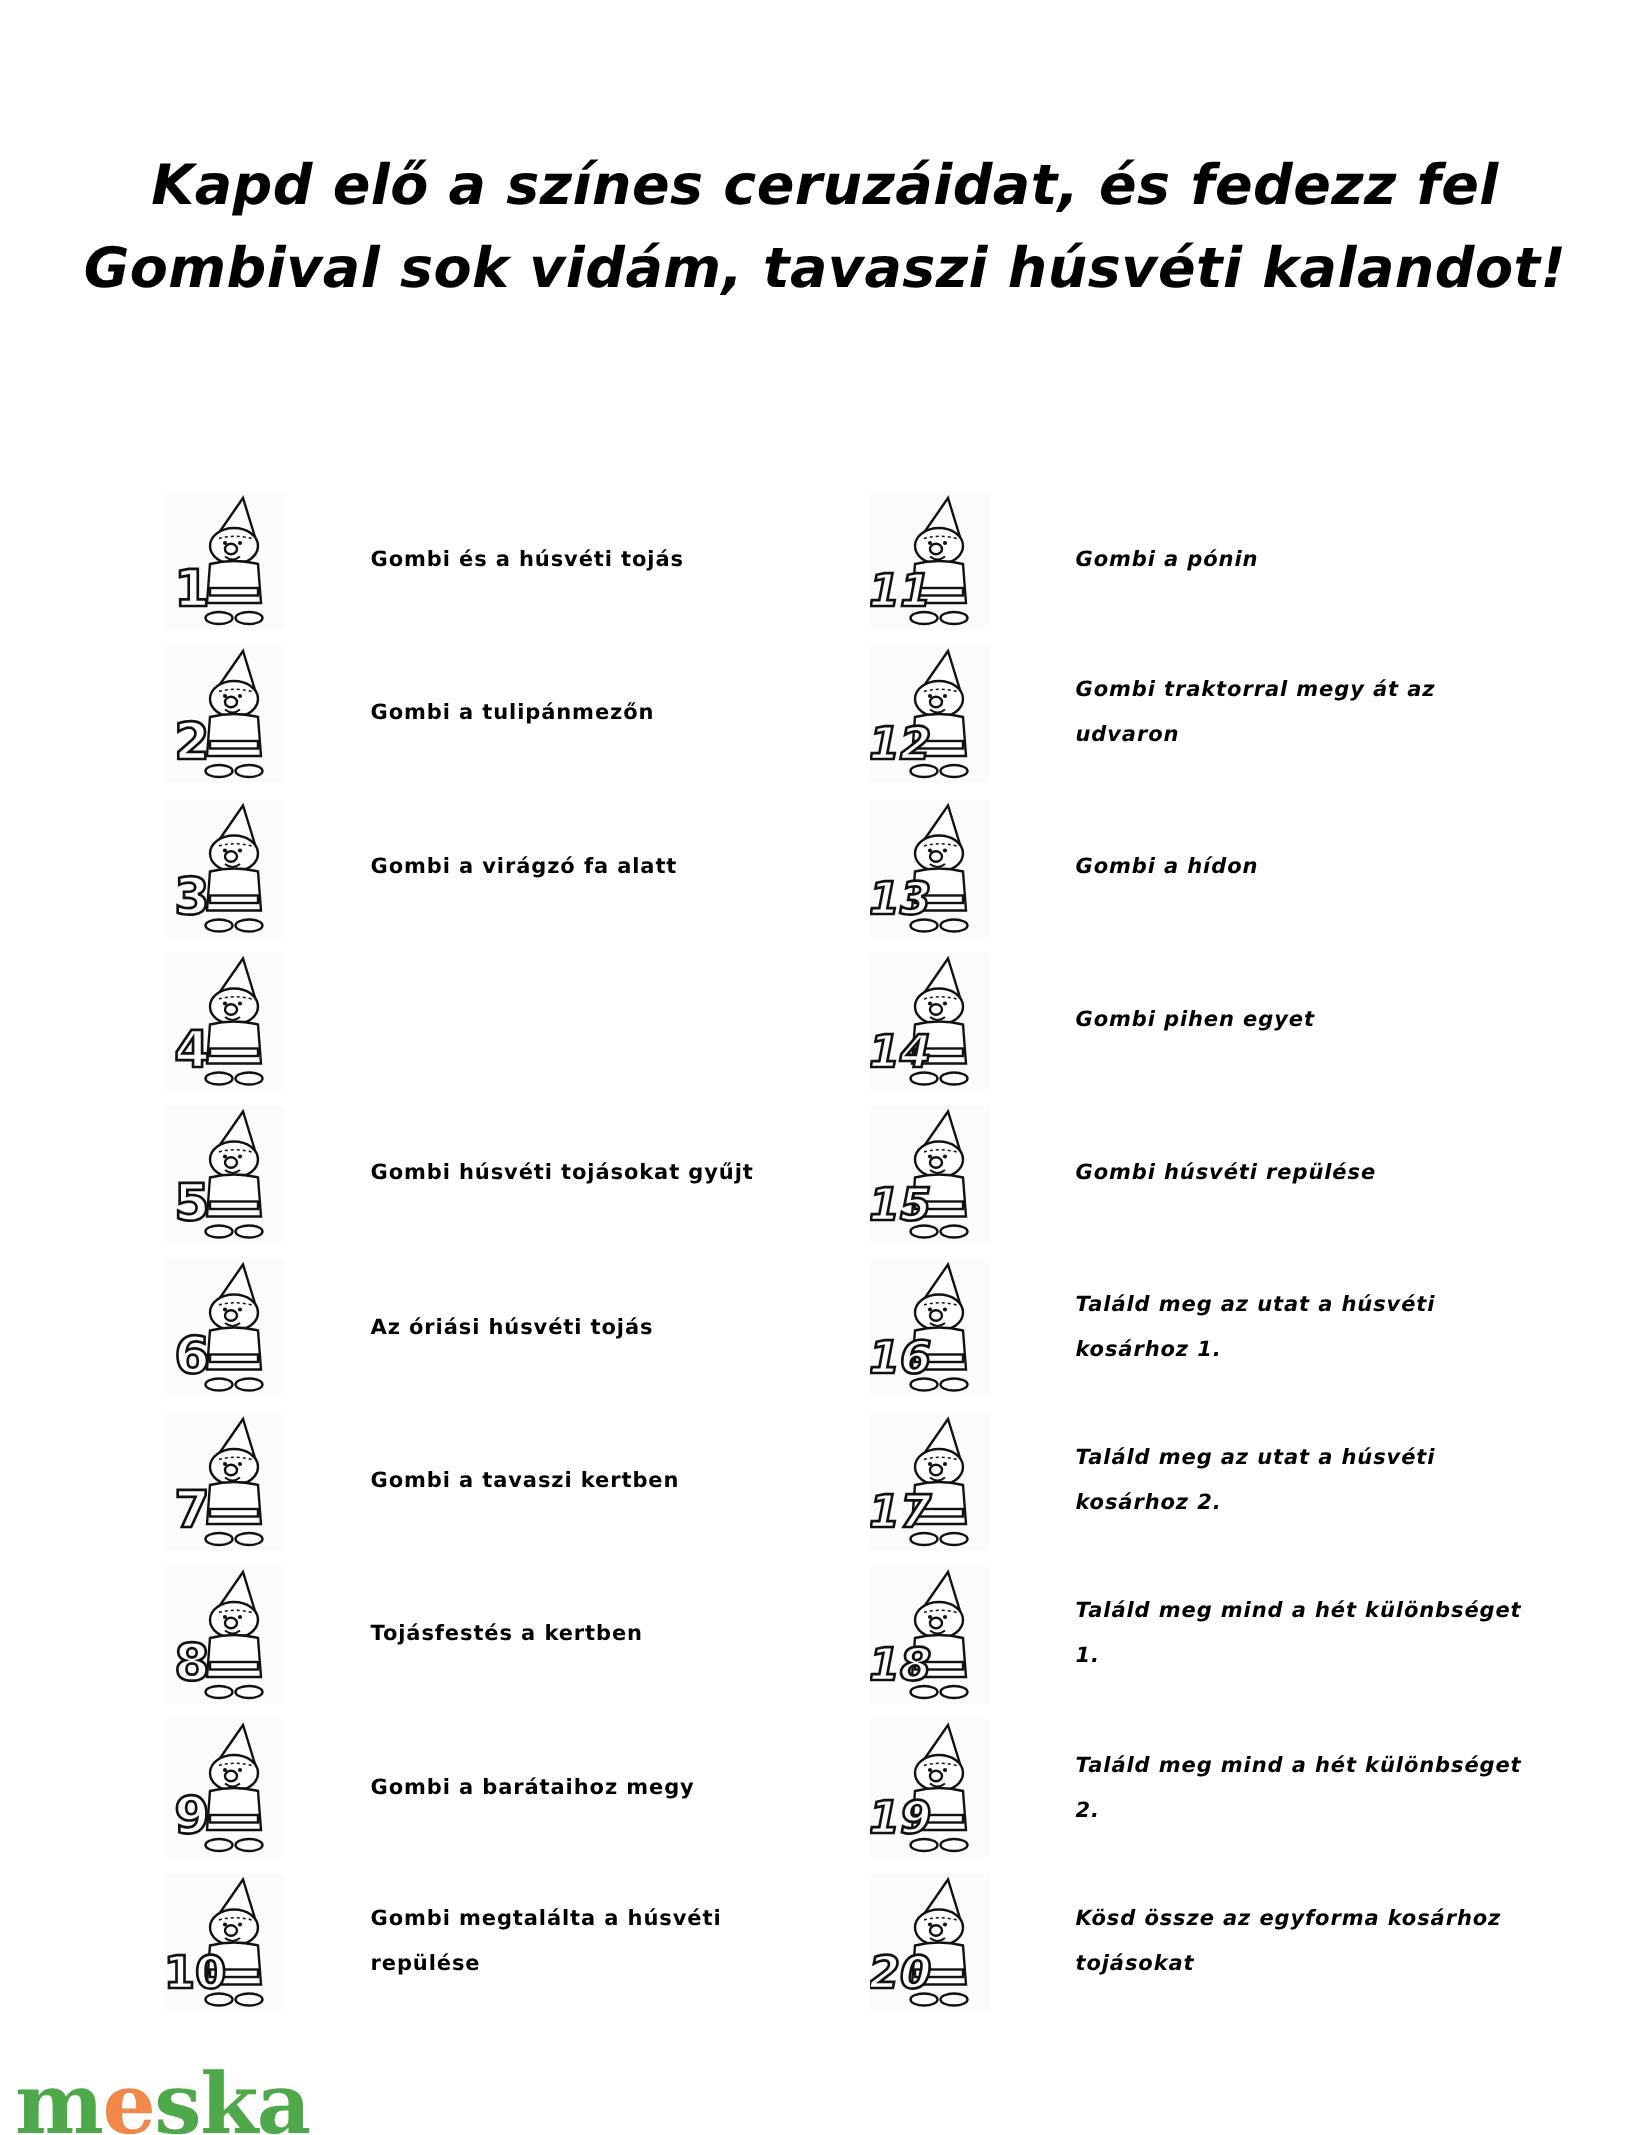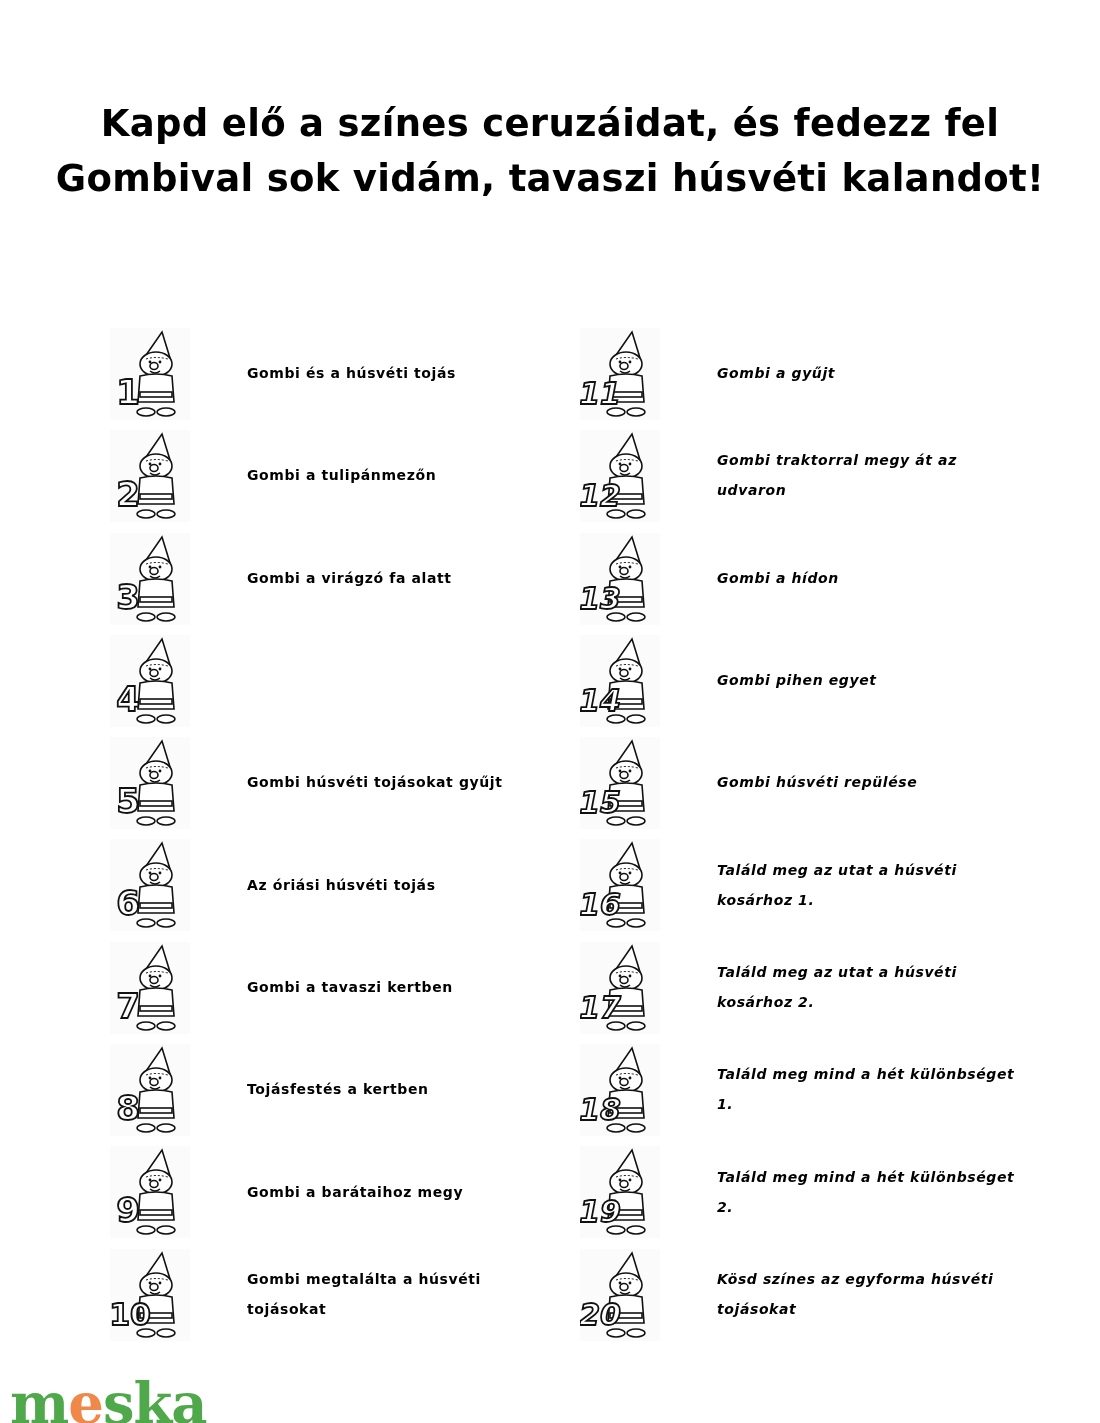--- a/index.html
+++ b/index.html
@@ -4,20 +4,21 @@
 <style>
   html, body { margin: 0; padding: 0; background: #ffffff; }
   body {
     width: 1100px; height: 1423px; position: relative; overflow: hidden;
     font-family: "DejaVu Sans", sans-serif; color: #000;
   }
   .title {
     position: absolute; top: 96px; left: 0; width: 1100px;
     text-align: center; font-weight: bold; font-size: 37px; line-height: 55px;
     letter-spacing: 0.3px;
+    font-style: italic;
   }
   .title div { white-space: nowrap; }
   .col { position: absolute; top: 322px; width: 470px; }
   .col-left { left: 105px; }
   .col-right { left: 575px; font-style: italic; }
   .item {
     height: 102.3px; position: relative;
   }
   .thumb {
     position: absolute; left: 5px; top: 6px; width: 80px; height: 92px;
@@ -244,21 +245,21 @@
             <ellipse cx="36" cy="84" rx="9" ry="4"></ellipse>
             <ellipse cx="56" cy="84" rx="9" ry="4"></ellipse>
           </g>
           <path d="M36 31 Q46 28 58 31" stroke="#111" stroke-width="1" stroke-dasharray="2 2" fill="none"></path>
           <circle cx="40" cy="34" r="1.4" fill="#111"></circle>
           <circle cx="50" cy="34" r="1.4" fill="#111"></circle>
           <path d="M40 43 Q45 47 50 43" stroke="#111" stroke-width="1.4" fill="none"></path>
           <text x="20" y="76" font-family="DejaVu Sans, sans-serif" font-weight="bold" font-size="30" text-anchor="middle" fill="#fff" stroke="#111" stroke-width="1.8">10</text>
         </svg>
       </div>
-      <div class="item-text">Gombi megtalálta a húsvéti tojásokat</div>
+      <div class="item-text">Gombi megtalálta a húsvéti repülése</div>
     </div>
   </div>
 <div class="col col-right" id="col-right">
     <div class="item">
       <div class="thumb">
         <svg viewBox="0 0 80 92" xmlns="http://www.w3.org/2000/svg">
           <g fill="#fff" stroke="#111" stroke-width="1.6">
             <path d="M34 30 L52 4 L60 30 Z"></path>
             <ellipse cx="46" cy="36" rx="16" ry="12"></ellipse>
             <ellipse cx="44" cy="38" rx="4" ry="3.5"></ellipse>
@@ -267,21 +268,21 @@
             <ellipse cx="36" cy="84" rx="9" ry="4"></ellipse>
             <ellipse cx="56" cy="84" rx="9" ry="4"></ellipse>
           </g>
           <path d="M36 31 Q46 28 58 31" stroke="#111" stroke-width="1" stroke-dasharray="2 2" fill="none"></path>
           <circle cx="40" cy="34" r="1.4" fill="#111"></circle>
           <circle cx="50" cy="34" r="1.4" fill="#111"></circle>
           <path d="M40 43 Q45 47 50 43" stroke="#111" stroke-width="1.4" fill="none"></path>
           <text x="20" y="76" font-family="DejaVu Sans, sans-serif" font-weight="bold" font-size="30" text-anchor="middle" fill="#fff" stroke="#111" stroke-width="1.8">11</text>
         </svg>
       </div>
-      <div class="item-text">Gombi a gyűjt</div>
+      <div class="item-text">Gombi a pónin</div>
     </div>
     <div class="item">
       <div class="thumb">
         <svg viewBox="0 0 80 92" xmlns="http://www.w3.org/2000/svg">
           <g fill="#fff" stroke="#111" stroke-width="1.6">
             <path d="M34 30 L52 4 L60 30 Z"></path>
             <ellipse cx="46" cy="36" rx="16" ry="12"></ellipse>
             <ellipse cx="44" cy="38" rx="4" ry="3.5"></ellipse>
             <path d="M30 48 Q46 44 62 48 L64 74 L28 74 Z"></path>
             <rect x="30" y="64" width="32" height="5"></rect>
@@ -456,19 +457,19 @@
             <ellipse cx="36" cy="84" rx="9" ry="4"></ellipse>
             <ellipse cx="56" cy="84" rx="9" ry="4"></ellipse>
           </g>
           <path d="M36 31 Q46 28 58 31" stroke="#111" stroke-width="1" stroke-dasharray="2 2" fill="none"></path>
           <circle cx="40" cy="34" r="1.4" fill="#111"></circle>
           <circle cx="50" cy="34" r="1.4" fill="#111"></circle>
           <path d="M40 43 Q45 47 50 43" stroke="#111" stroke-width="1.4" fill="none"></path>
           <text x="20" y="76" font-family="DejaVu Sans, sans-serif" font-weight="bold" font-size="30" text-anchor="middle" fill="#fff" stroke="#111" stroke-width="1.8">20</text>
         </svg>
       </div>
-      <div class="item-text">Kösd színes az egyforma húsvéti tojásokat</div>
+      <div class="item-text">Kösd össze az egyforma kosárhoz tojásokat</div>
     </div>
   </div>
 
 <div class="logo">
   <span>m</span><span class="e">e</span><span>ska</span>
 </div>
 
 </body></html>

